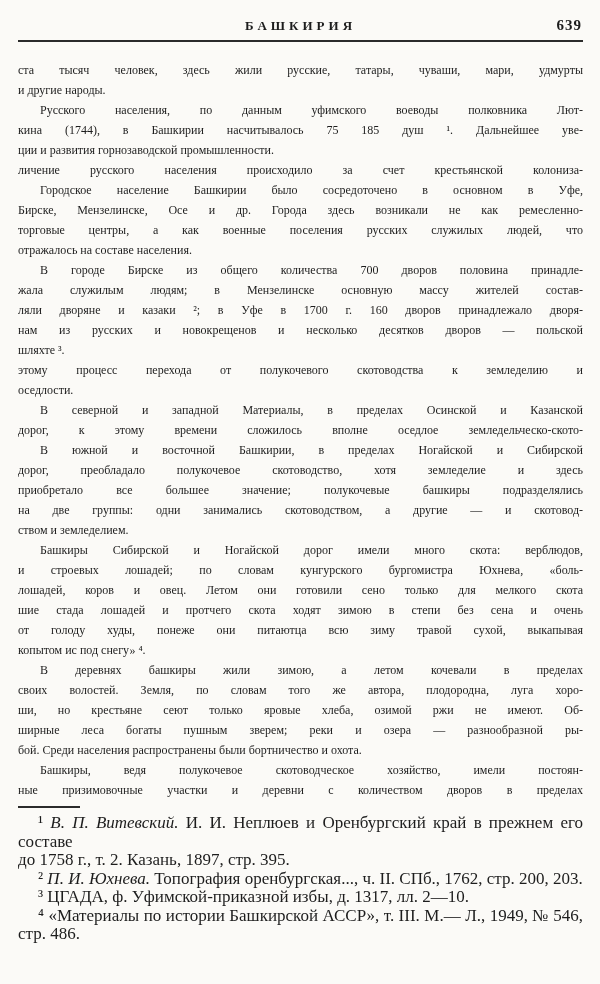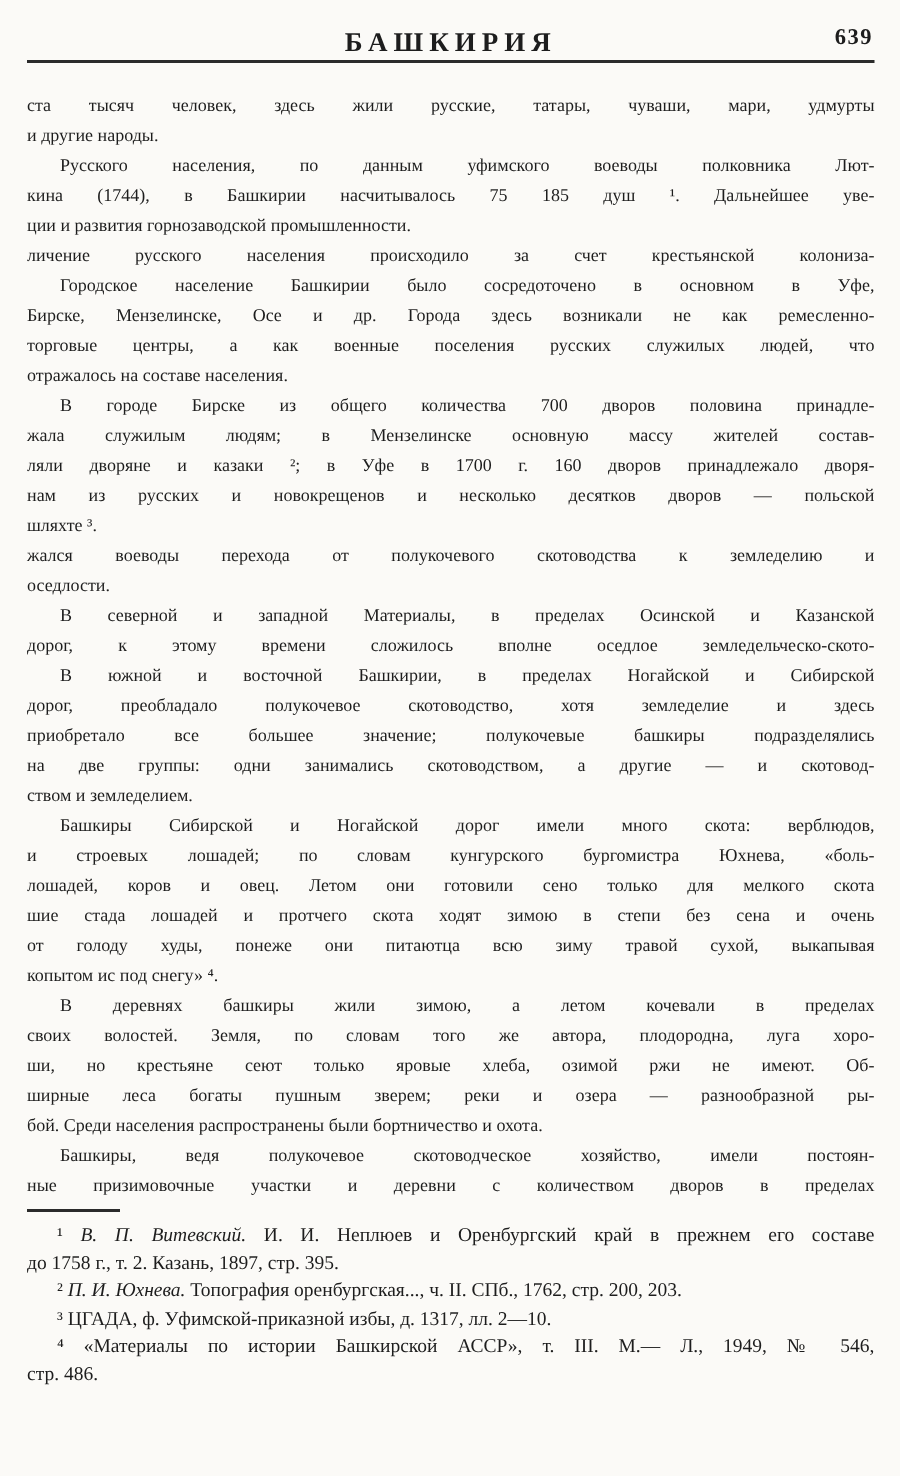--- a/index.html
+++ b/index.html
@@ -15,21 +15,21 @@
     box-sizing:border-box;
     padding:13px 17px 0 18px;
     background:var(--paper);
     color:var(--ink);
     font-family:"Liberation Serif","DejaVu Serif",serif;
     overflow:hidden;
   }
   .page-header{position:relative;height:26px;}
   .running-title{
     text-align:center;
-    font-size:18px;font-weight:bold;
+    font-size:13px;font-weight:bold;
     letter-spacing:4px;
     padding-top:5px;
   }
   .page-number{
     position:absolute;right:1px;top:4px;
     font-size:15px;font-weight:bold;letter-spacing:1px;
   }
   .header-rule{border:0;border-top:2px solid var(--rule);margin:1px 0 0 0;}
   .body-text{
     margin-top:18px;
@@ -41,21 +41,21 @@
     white-space:normal;
   }
   .line.last{text-align-last:left;}
   .line.indent{text-indent:22px;}
   .footnote-rule{
     border:0;border-top:2px solid var(--rule);
     width:62px;margin:6px 0 0 0;
   }
   .footnotes{
     margin-top:6px;
-    font-size:13px;line-height:18.5px;
+    font-size:17px;line-height:18.5px;
   }
   .footnotes .line.indent{text-indent:20px;}
   i{font-style:italic;}
 </style>
 </head>
 <body>
 
 <div class="page">
   <header class="page-header">
     <div class="running-title">БАШКИРИЯ</div>
@@ -80,21 +80,21 @@
         <div class="line last">отражалось на составе населения.</div>
       </div>
       <div class="para">
         <div class="line indent">В городе Бирске из общего количества 700 дворов половина принадле-</div>
         <div class="line">жала служилым людям; в Мензелинске основную массу жителей состав-</div>
         <div class="line">ляли дворяне и казаки ²; в Уфе в 1700 г. 160 дворов принадлежало дворя-</div>
         <div class="line">нам из русских и новокрещенов и несколько десятков дворов — польской</div>
         <div class="line last">шляхте ³.</div>
       </div>
       <div class="para">
-        <div class="line">жался воеводы перехода от полукочевого скотоводства к земледелию и</div>
+        <div class="line">этому процесс перехода от полукочевого скотоводства к земледелию и</div>
         <div class="line last">оседлости.</div>
       </div>
       <div class="para">
         <div class="line indent">В северной и западной Материалы, в пределах Осинской и Казанской</div>
         <div class="line">дорог, к этому времени сложилось вполне оседлое земледельческо-ското-</div>
       </div>
       <div class="para">
         <div class="line indent">В южной и восточной Башкирии, в пределах Ногайской и Сибирской</div>
         <div class="line">дорог, преобладало полукочевое скотоводство, хотя земледелие и здесь</div>
         <div class="line">приобретало все большее значение; полукочевые башкиры подразделялись</div>

